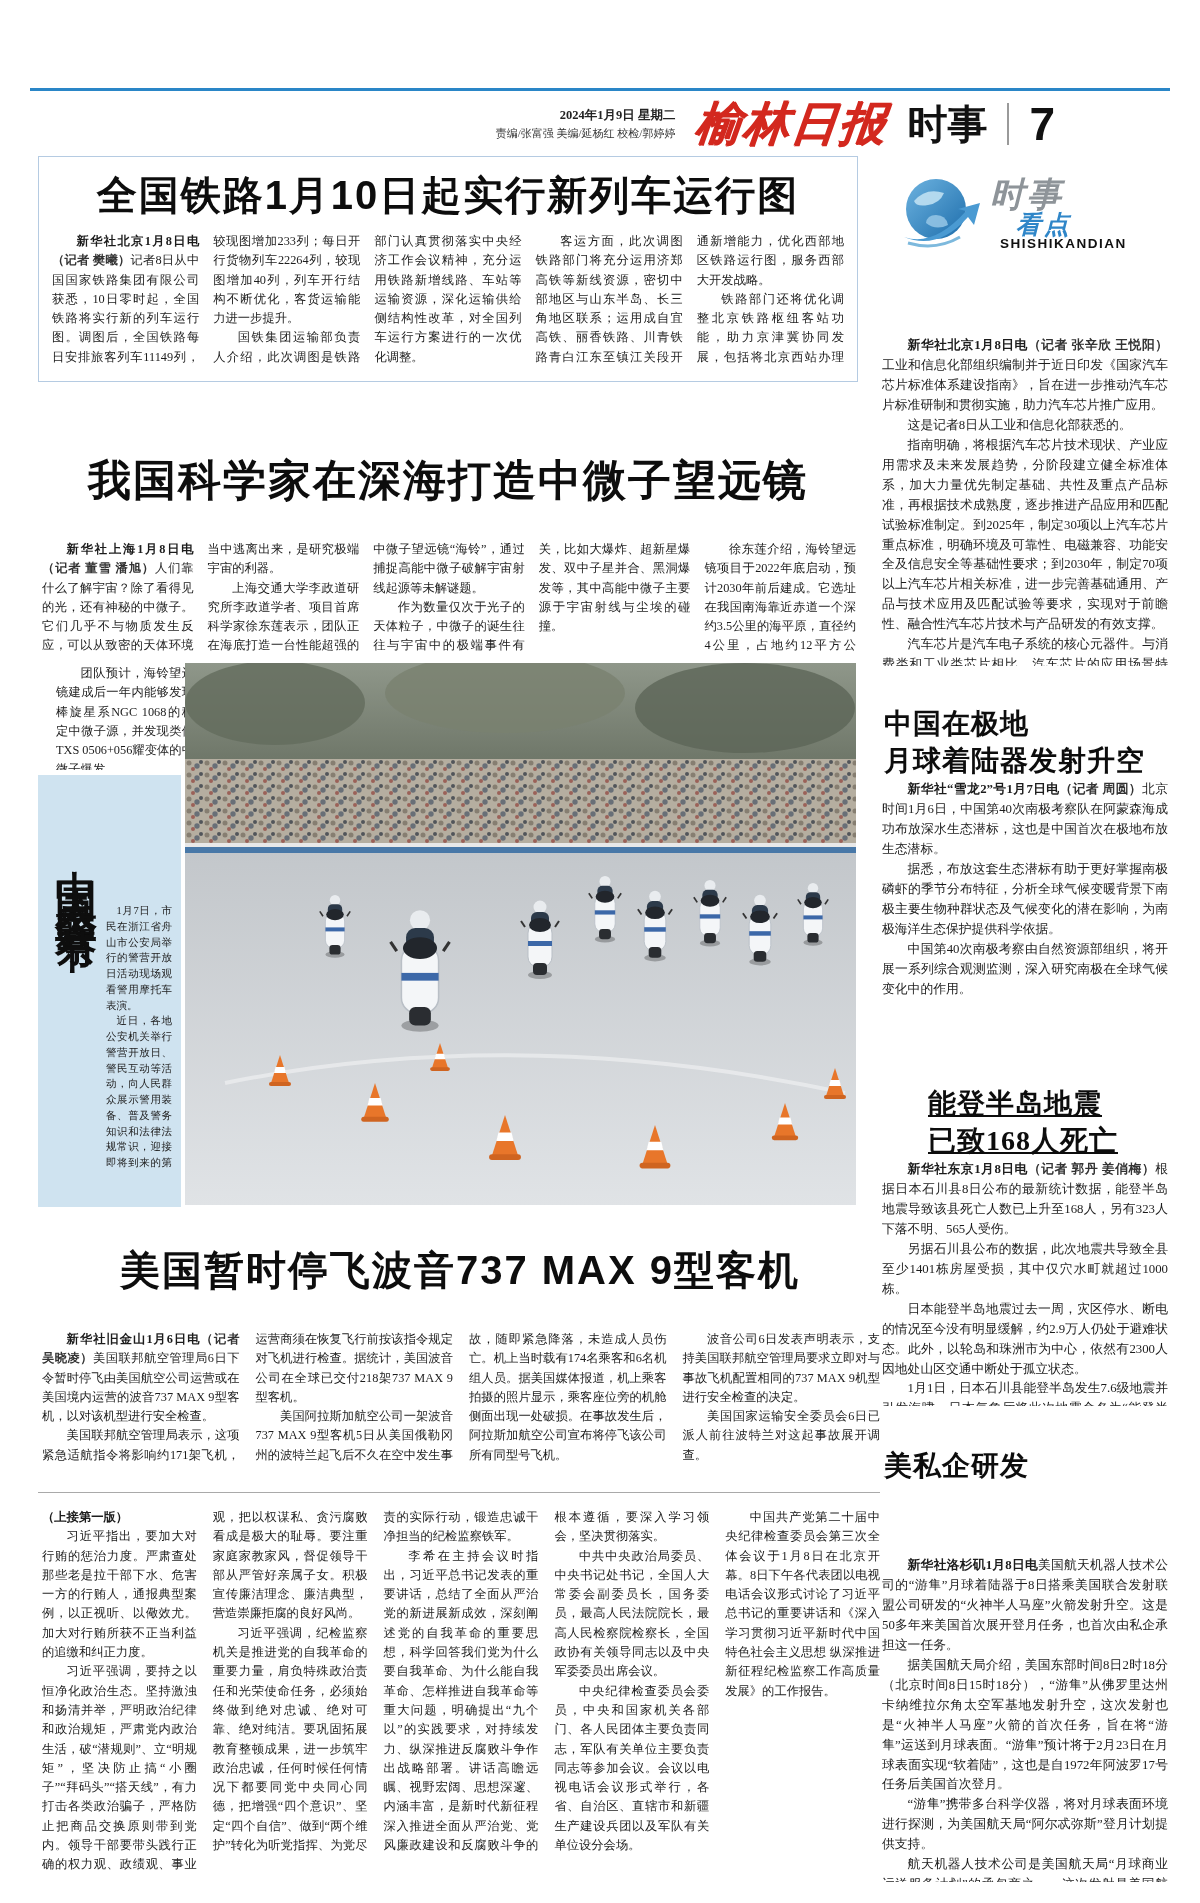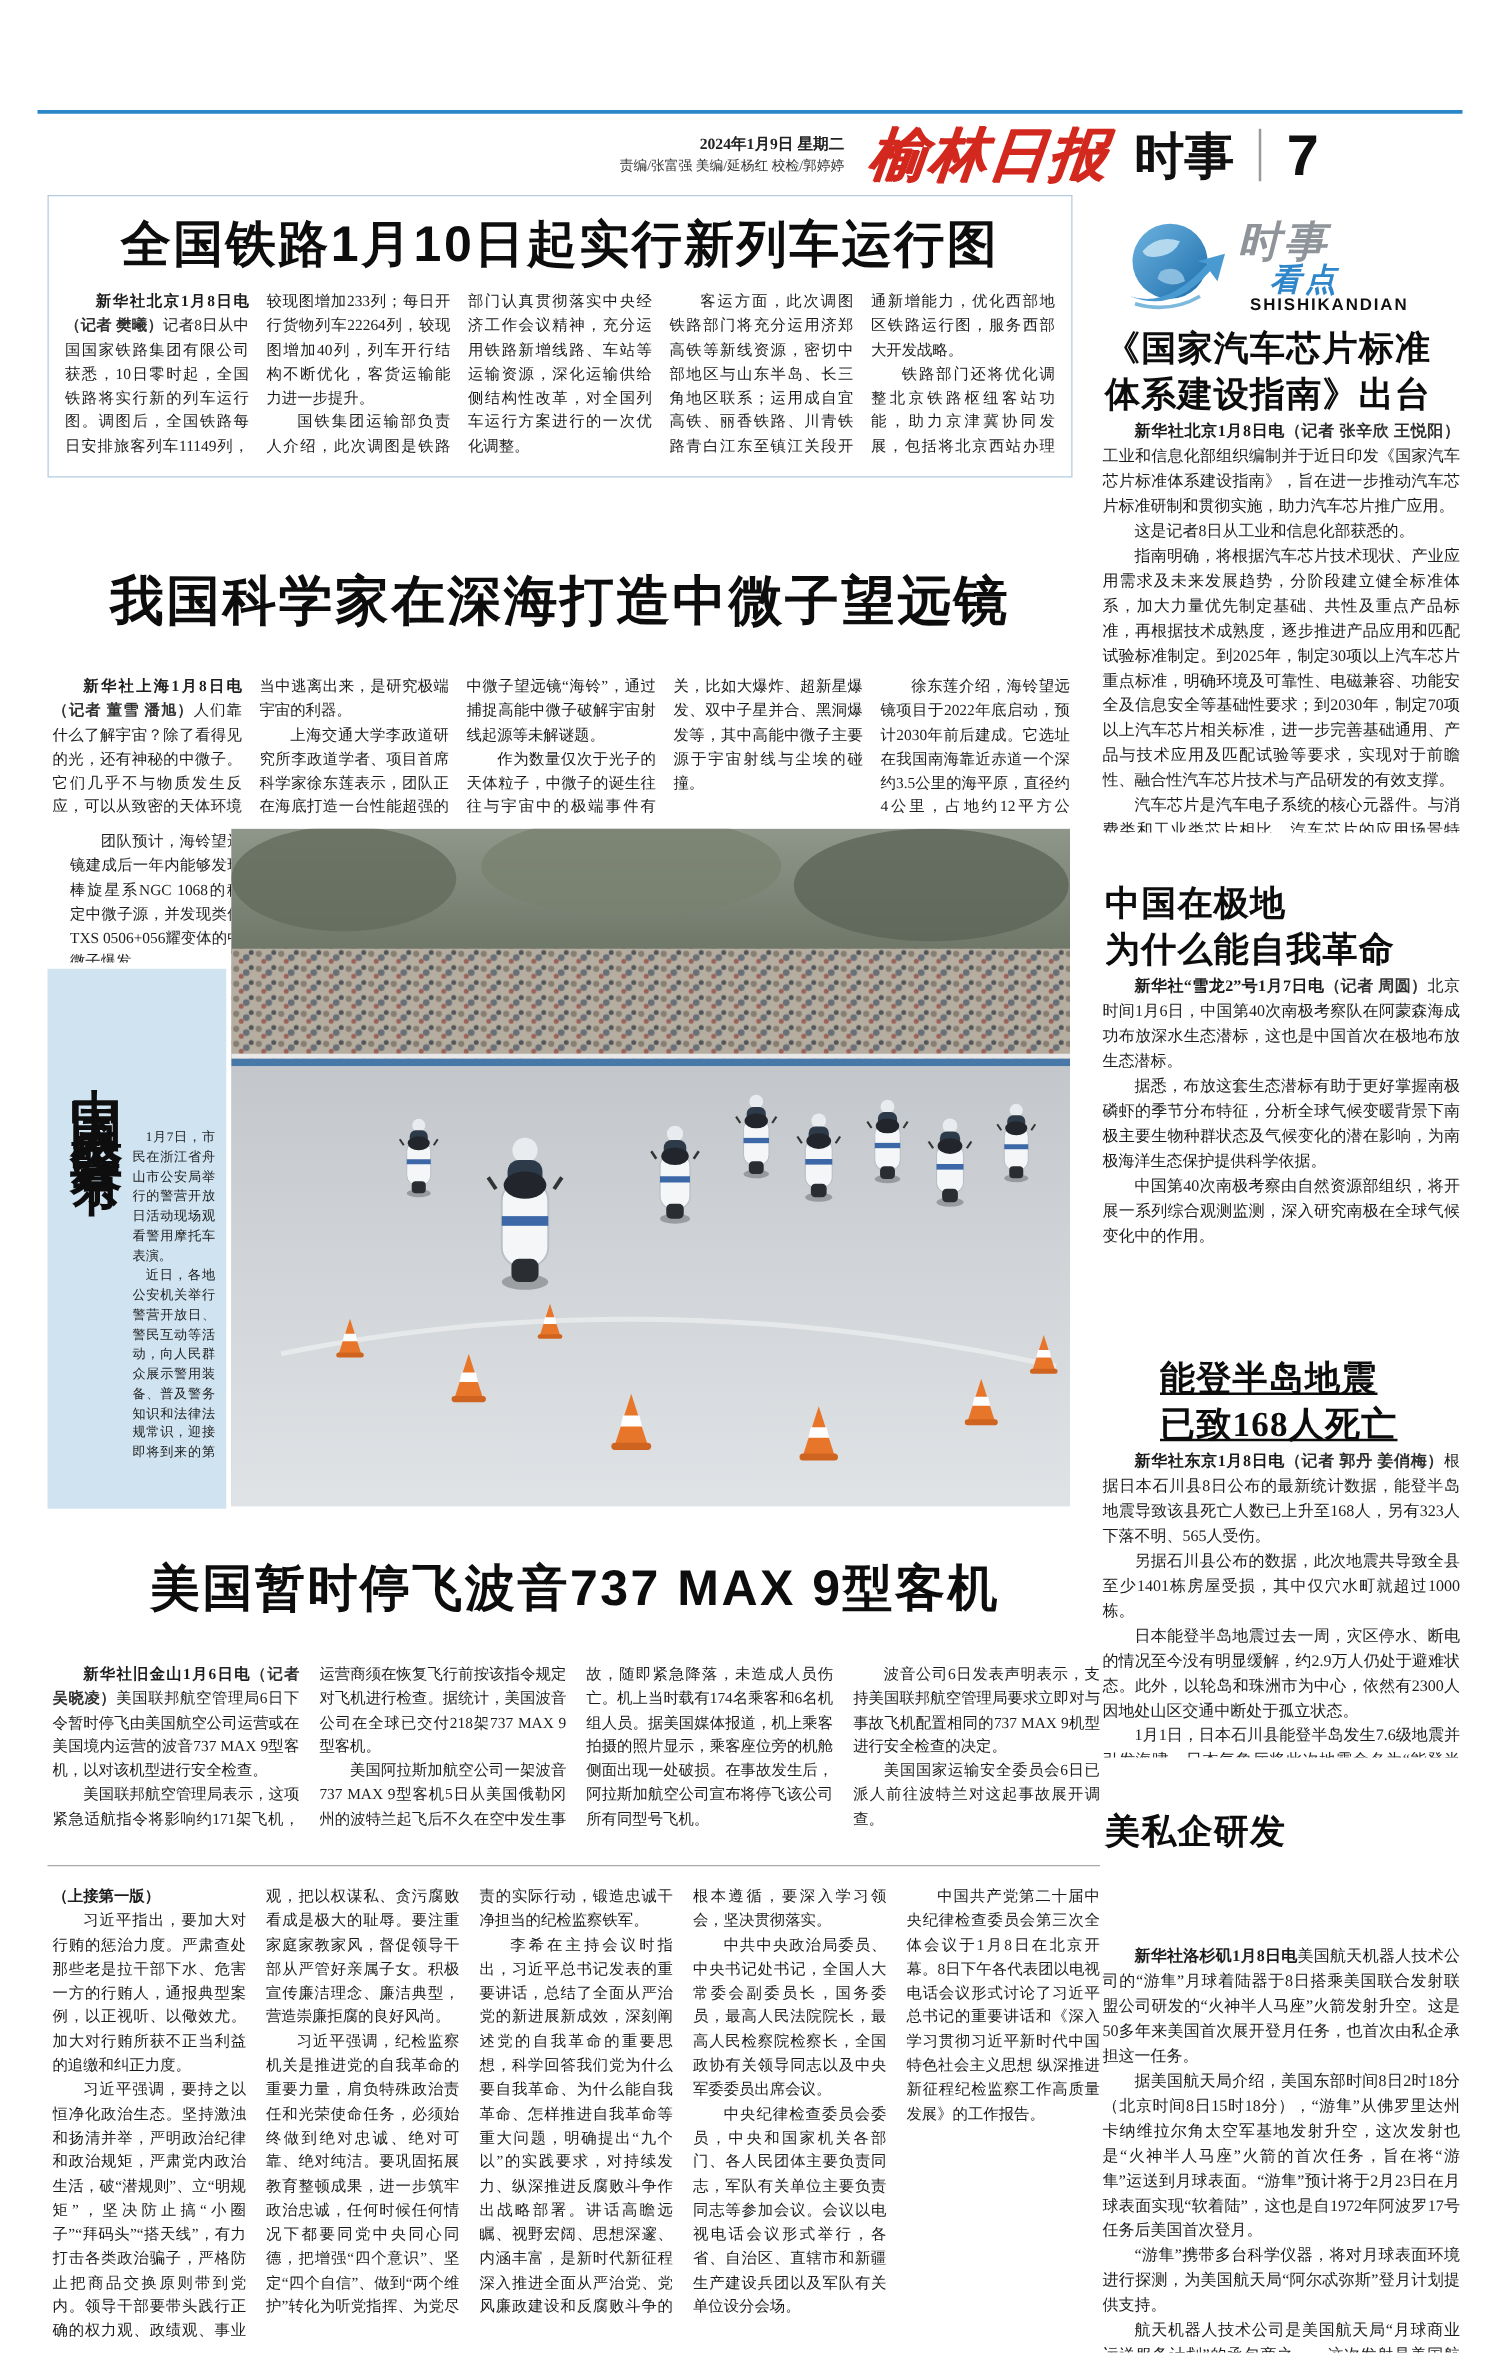--- a/index.html
+++ b/index.html
@@ -118,24 +118,20 @@
       <path d="M8 66 q30 10 62 -26 l-8 -2 l22 -6 l-6 22 l-6 -8 q-30 34 -64 20z" fill="#4a9ad2"></path>
       <path d="M12 72 q28 8 52 -6" stroke="#7db9dd" stroke-width="3" fill="none"></path>
     </svg>
     <div id="badge-text">
       <div id="badge-top">时事</div>
       <div id="badge-bottom">看点</div>
       <div id="badge-sub">SHISHIKANDIAN</div>
     </div>
   </div>
 
-  <div class="abs rail-headline" id="r1-headline">
-    <div>《国家汽车芯片标准</div>
-    <div>体系建设指南》出台</div>
-  </div>
   <div class="abs rail-body" id="r1-body">
     <p><span class="byline">新华社北京1月8日电</span><span class="rep">（记者 张辛欣 王悦阳）</span><span>工业和信息化部组织编制并于近日印发《国家汽车芯片标准体系建设指南》，旨在进一步推动汽车芯片标准研制和贯彻实施，助力汽车芯片推广应用。</span></p>
     <span><p class="para">这是记者8日从工业和信息化部获悉的。</p><p class="para">指南明确，将根据汽车芯片技术现状、产业应用需求及未来发展趋势，分阶段建立健全标准体系，加大力量优先制定基础、共性及重点产品标准，再根据技术成熟度，逐步推进产品应用和匹配试验标准制定。到2025年，制定30项以上汽车芯片重点标准，明确环境及可靠性、电磁兼容、功能安全及信息安全等基础性要求；到2030年，制定70项以上汽车芯片相关标准，进一步完善基础通用、产品与技术应用及匹配试验等要求，实现对于前瞻性、融合性汽车芯片技术与产品研发的有效支撑。</p><p class="para">汽车芯片是汽车电子系统的核心元器件。与消费类和工业类芯片相比，汽车芯片的应用场景特殊，对环境适应性、可靠性和安全性的要求严苛，有效开展汽车芯片标准化工作，将更好满足汽车技术和产业发展需要。</p></span>
   </div>
 
   <div class="abs big-headline" id="a2-headline">我国科学家在深海打造中微子望远镜</div>
   <div class="abs body-text" id="a2-body">
     <p><span class="byline">新华社上海1月8日电</span><span class="rep">（记者 董雪 潘旭）</span><span>人们靠什么了解宇宙？除了看得见的光，还有神秘的中微子。它们几乎不与物质发生反应，可以从致密的天体环境当中逃离出来，是研究极端宇宙的利器。</span></p>
     <span><p class="para">上海交通大学李政道研究所李政道学者、项目首席科学家徐东莲表示，团队正在海底打造一台性能超强的中微子望远镜“海铃”，通过捕捉高能中微子破解宇宙射线起源等未解谜题。</p><p class="para">作为数量仅次于光子的天体粒子，中微子的诞生往往与宇宙中的极端事件有关，比如大爆炸、超新星爆发、双中子星并合、黑洞爆发等，其中高能中微子主要源于宇宙射线与尘埃的碰撞。</p><p class="para">徐东莲介绍，海铃望远镜项目于2022年底启动，预计2030年前后建成。它选址在我国南海靠近赤道一个深约3.5公里的海平原，直径约4公里，占地约12平方公里，由1200根线缆组成，设计寿命20年。</p></span>
   </div>
@@ -209,21 +205,21 @@
   <div class="abs" id="caption-panel">
     <div id="vertical-title">中国人民警察节</div>
     <div id="photo-caption">
       <span><p class="para">1月7日，市民在浙江省舟山市公安局举行的警营开放日活动现场观看警用摩托车表演。</p><p class="para">近日，各地公安机关举行警营开放日、警民互动等活动，向人民群众展示警用装备、普及警务知识和法律法规常识，迎接即将到来的第四个中国人民警察节。</p></span>
       
     </div>
   </div>
 
   <div class="abs rail-headline" id="r2-headline">
     <div>中国在极地</div>
-    <div>为什么能自我革命</div>
+    <div>月球着陆器发射升空</div>
   </div>
   <div class="abs rail-body" id="r2-body">
     <p><span class="byline">新华社“雪龙2”号1月7日电</span><span class="rep">（记者 周圆）</span><span>北京时间1月6日，中国第40次南极考察队在阿蒙森海成功布放深水生态潜标，这也是中国首次在极地布放生态潜标。</span></p>
     <span><p class="para">据悉，布放这套生态潜标有助于更好掌握南极磷虾的季节分布特征，分析全球气候变暖背景下南极主要生物种群状态及气候变化的潜在影响，为南极海洋生态保护提供科学依据。</p><p class="para">中国第40次南极考察由自然资源部组织，将开展一系列综合观测监测，深入研究南极在全球气候变化中的作用。</p></span>
   </div>
 
   <div class="abs rail-headline" id="r3-headline">
     <div>能登半岛地震</div>
     <div>已致168人死亡</div>
   </div>

